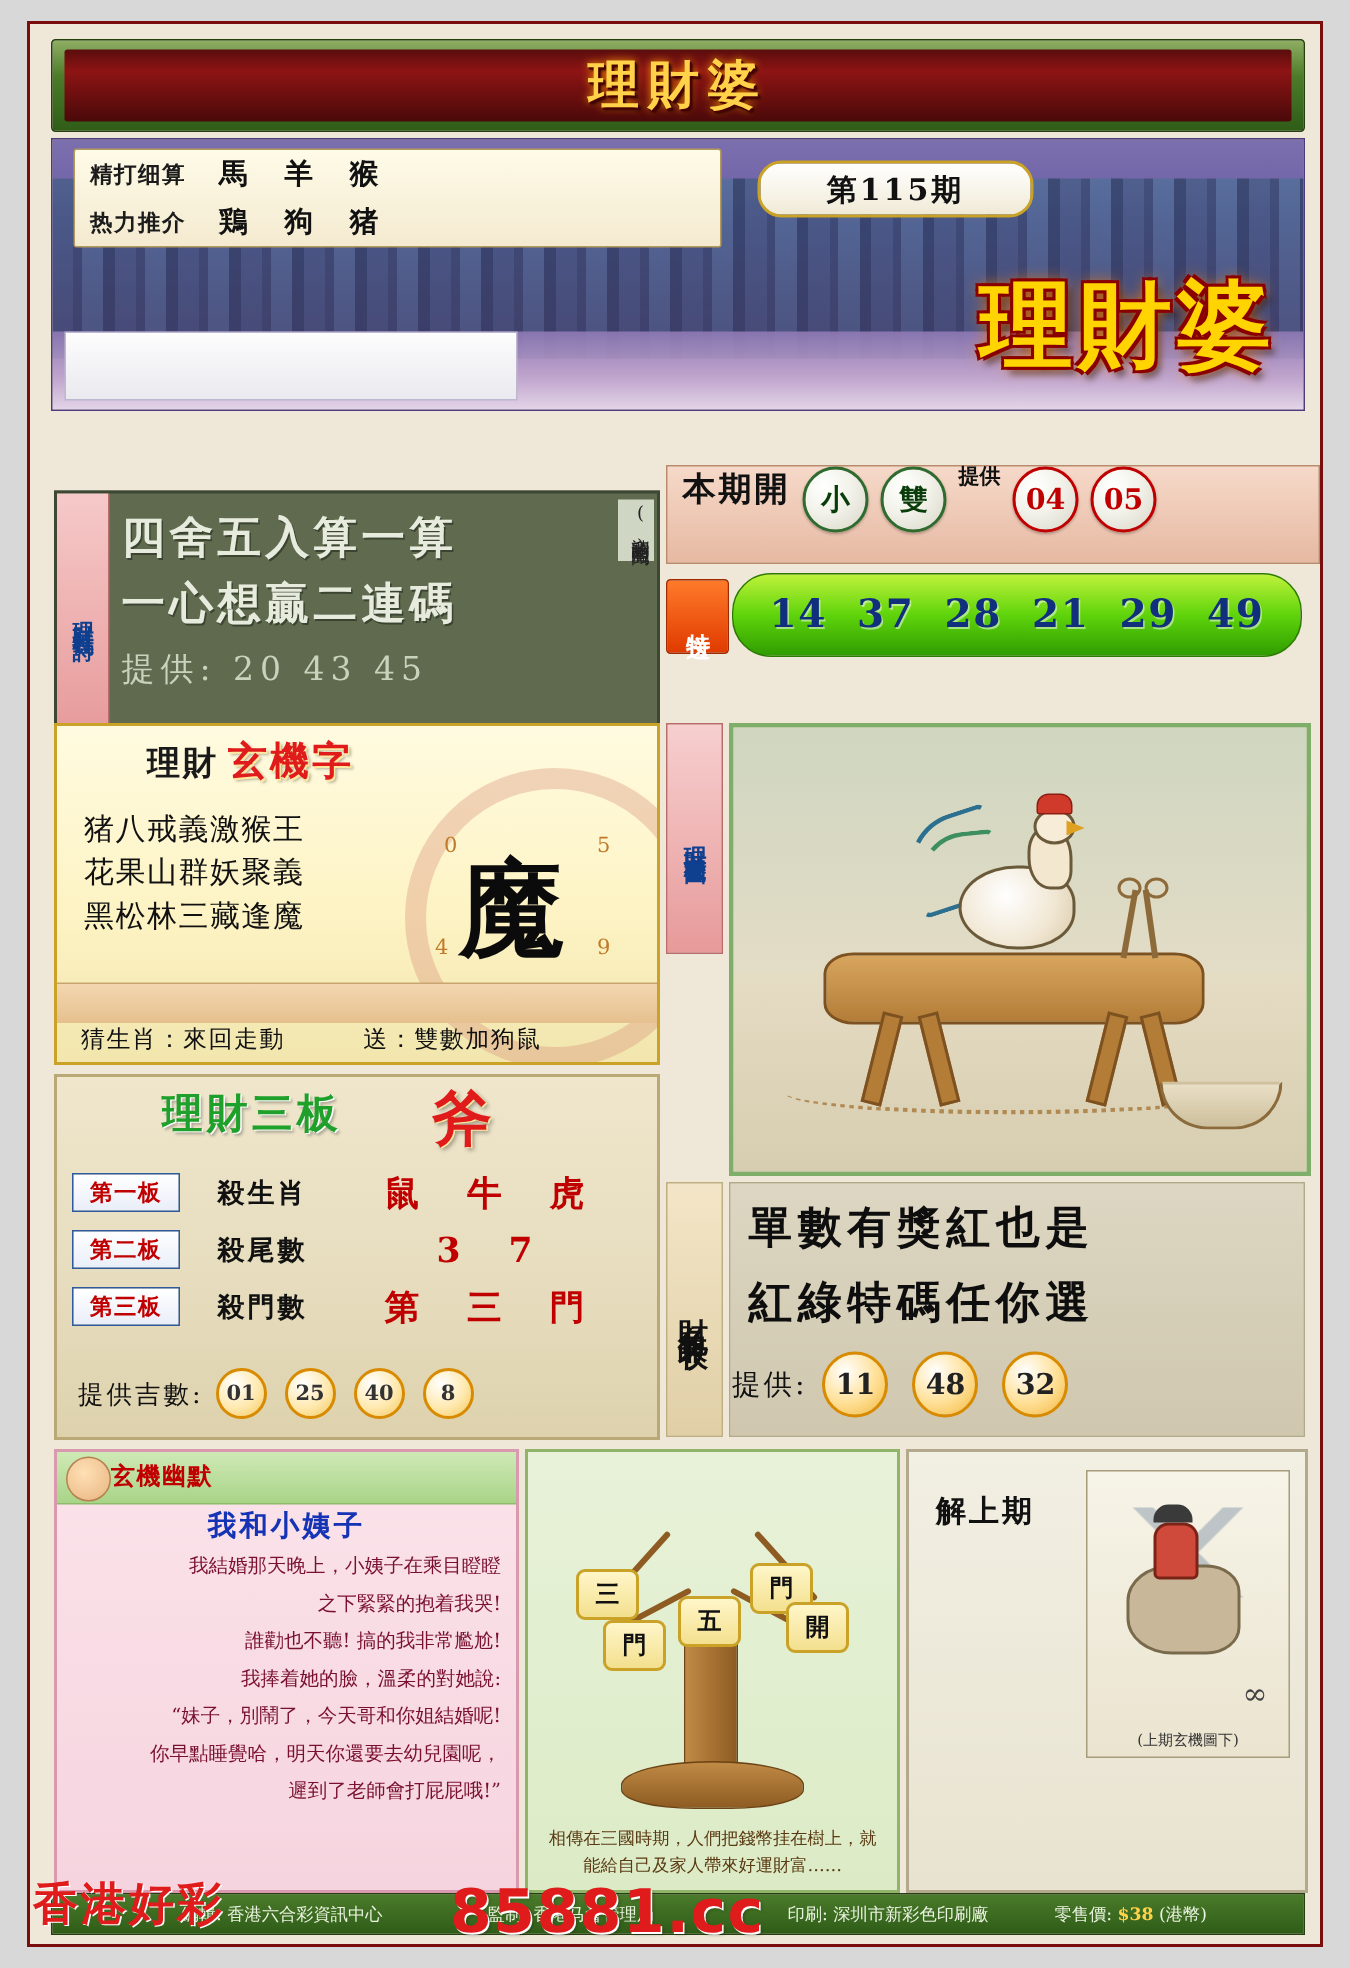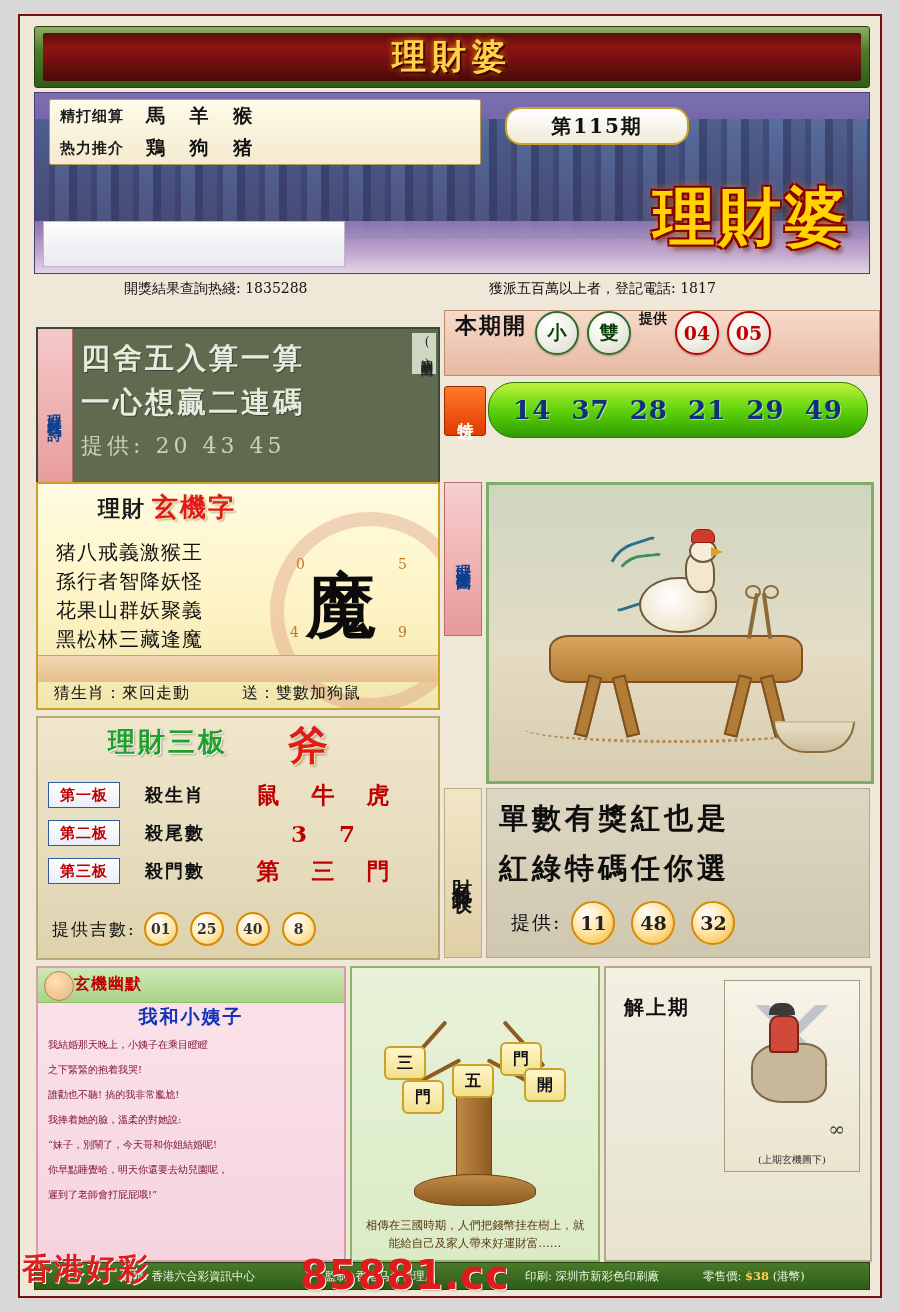--- a/index.html
+++ b/index.html
@@ -387,21 +387,21 @@
     writing-mode:vertical-rl;text-orientation:upright;
     font-family:"DejaVu Serif","Liberation Serif",serif;
     font-size:20px;font-weight:bold;color:#111;letter-spacing:5px;
   }
   .slogan-l1,.slogan-l2{
     font-family:"DejaVu Serif","Liberation Serif",serif;
     font-size:29px;font-weight:bold;color:#0e0e0e;letter-spacing:4px;
     margin:10px 0 0 12px;
   }
   .slogan-row{
-    position:absolute;left:24px;bottom:12px;display:flex;align-items:center;
+    position:absolute;left:1px;bottom:12px;display:flex;align-items:center;
   }
   .slogan-row .lbl{
     font-family:"DejaVu Serif","Liberation Serif",serif;
     font-size:19px;color:#111;letter-spacing:2px;margin-right:10px;
   }
   .big-mini{
     width:40px;height:40px;border-radius:50%;margin-right:16px;
     border:2px solid #d88a00;
     background:radial-gradient(circle at 34% 28%,#ffffff,#ffdf95 55%,#f0b73f 100%);
     display:flex;align-items:center;justify-content:center;
@@ -431,21 +431,21 @@
     border:1px solid #b5824f;
   }
   .humor-title{
     position:absolute;left:0;top:36px;width:100%;text-align:center;
     font-family:"DejaVu Serif","Liberation Serif",serif;
     font-size:19px;font-weight:bold;color:#1533b5;letter-spacing:2px;
   }
   .humor-body{
     position:absolute;left:10px;top:64px;right:10px;
     font-family:"DejaVu Serif","Liberation Serif",serif;
-    font-size:10px;line-height:25px;color:#7a1030;text-align:left;
+    font-size:13px;line-height:25px;color:#7a1030;text-align:right;
   }
   .humor-body p{margin:0;}
   .tree-box{
     position:absolute;left:330px;top:950px;width:246px;height:292px;
     background:linear-gradient(180deg,#e8f2d9 0%,#dcebc6 100%);
     border:2px solid #8fb46a;
     overflow:hidden;
   }
   .tree-title{
     position:absolute;left:0;top:4px;width:100%;text-align:center;
@@ -584,30 +584,20 @@
       <div class="hl-row">
         <div class="hl-lead">热力推介</div>
         <div class="hl-zodiac">鶏 狗 猪</div>
       </div>
     </div>
 
     <div class="issue-pill">第115期</div>
     <div class="hero-logo">理財婆</div>
   </div>
 
-  <div class="hotline">
-    <div class="a">
-      <span>開獎結果查詢热綫:</span>
-      <span class="num">1835288</span>
-    </div>
-    <div class="b">
-      <span>獲派五百萬以上者，登記電話:</span>
-      <span class="num">1817</span>
-    </div>
-  </div>
 
   <div class="poem-wrap">
     <div class="poem-side">
       <span>理財特碼詩</span>
     </div>
     <div class="poem-body">
       <div class="poem-l1">四舍五入算一算</div>
       <div class="poem-l2">一心想贏二連碼</div>
       <div class="poem-sup">提供: 20 43 45</div>
       <div class="poem-note">(請刮開塗層觀閱)</div>
@@ -637,21 +627,20 @@
     </div>
   </div>
 
   <div class="riddle">
     <div class="ring"></div>
     <div class="riddle-head">
       <span>理財</span><span class="hl">玄機字</span>
     </div>
     <div class="riddle-lines">
       <div>猪八戒義激猴王</div>
-      <div>孫行者智降妖怪</div>
       <div>花果山群妖聚義</div>
       <div>黑松林三藏逢魔</div>
     </div>
     <div class="big-char">魔</div>
     <div class="digit d0">0</div>
     <div class="digit d5">5</div>
     <div class="digit d4">4</div>
     <div class="digit d9">9</div>
     <div class="riddle-foot"></div>
     <div class="riddle-bottom">

